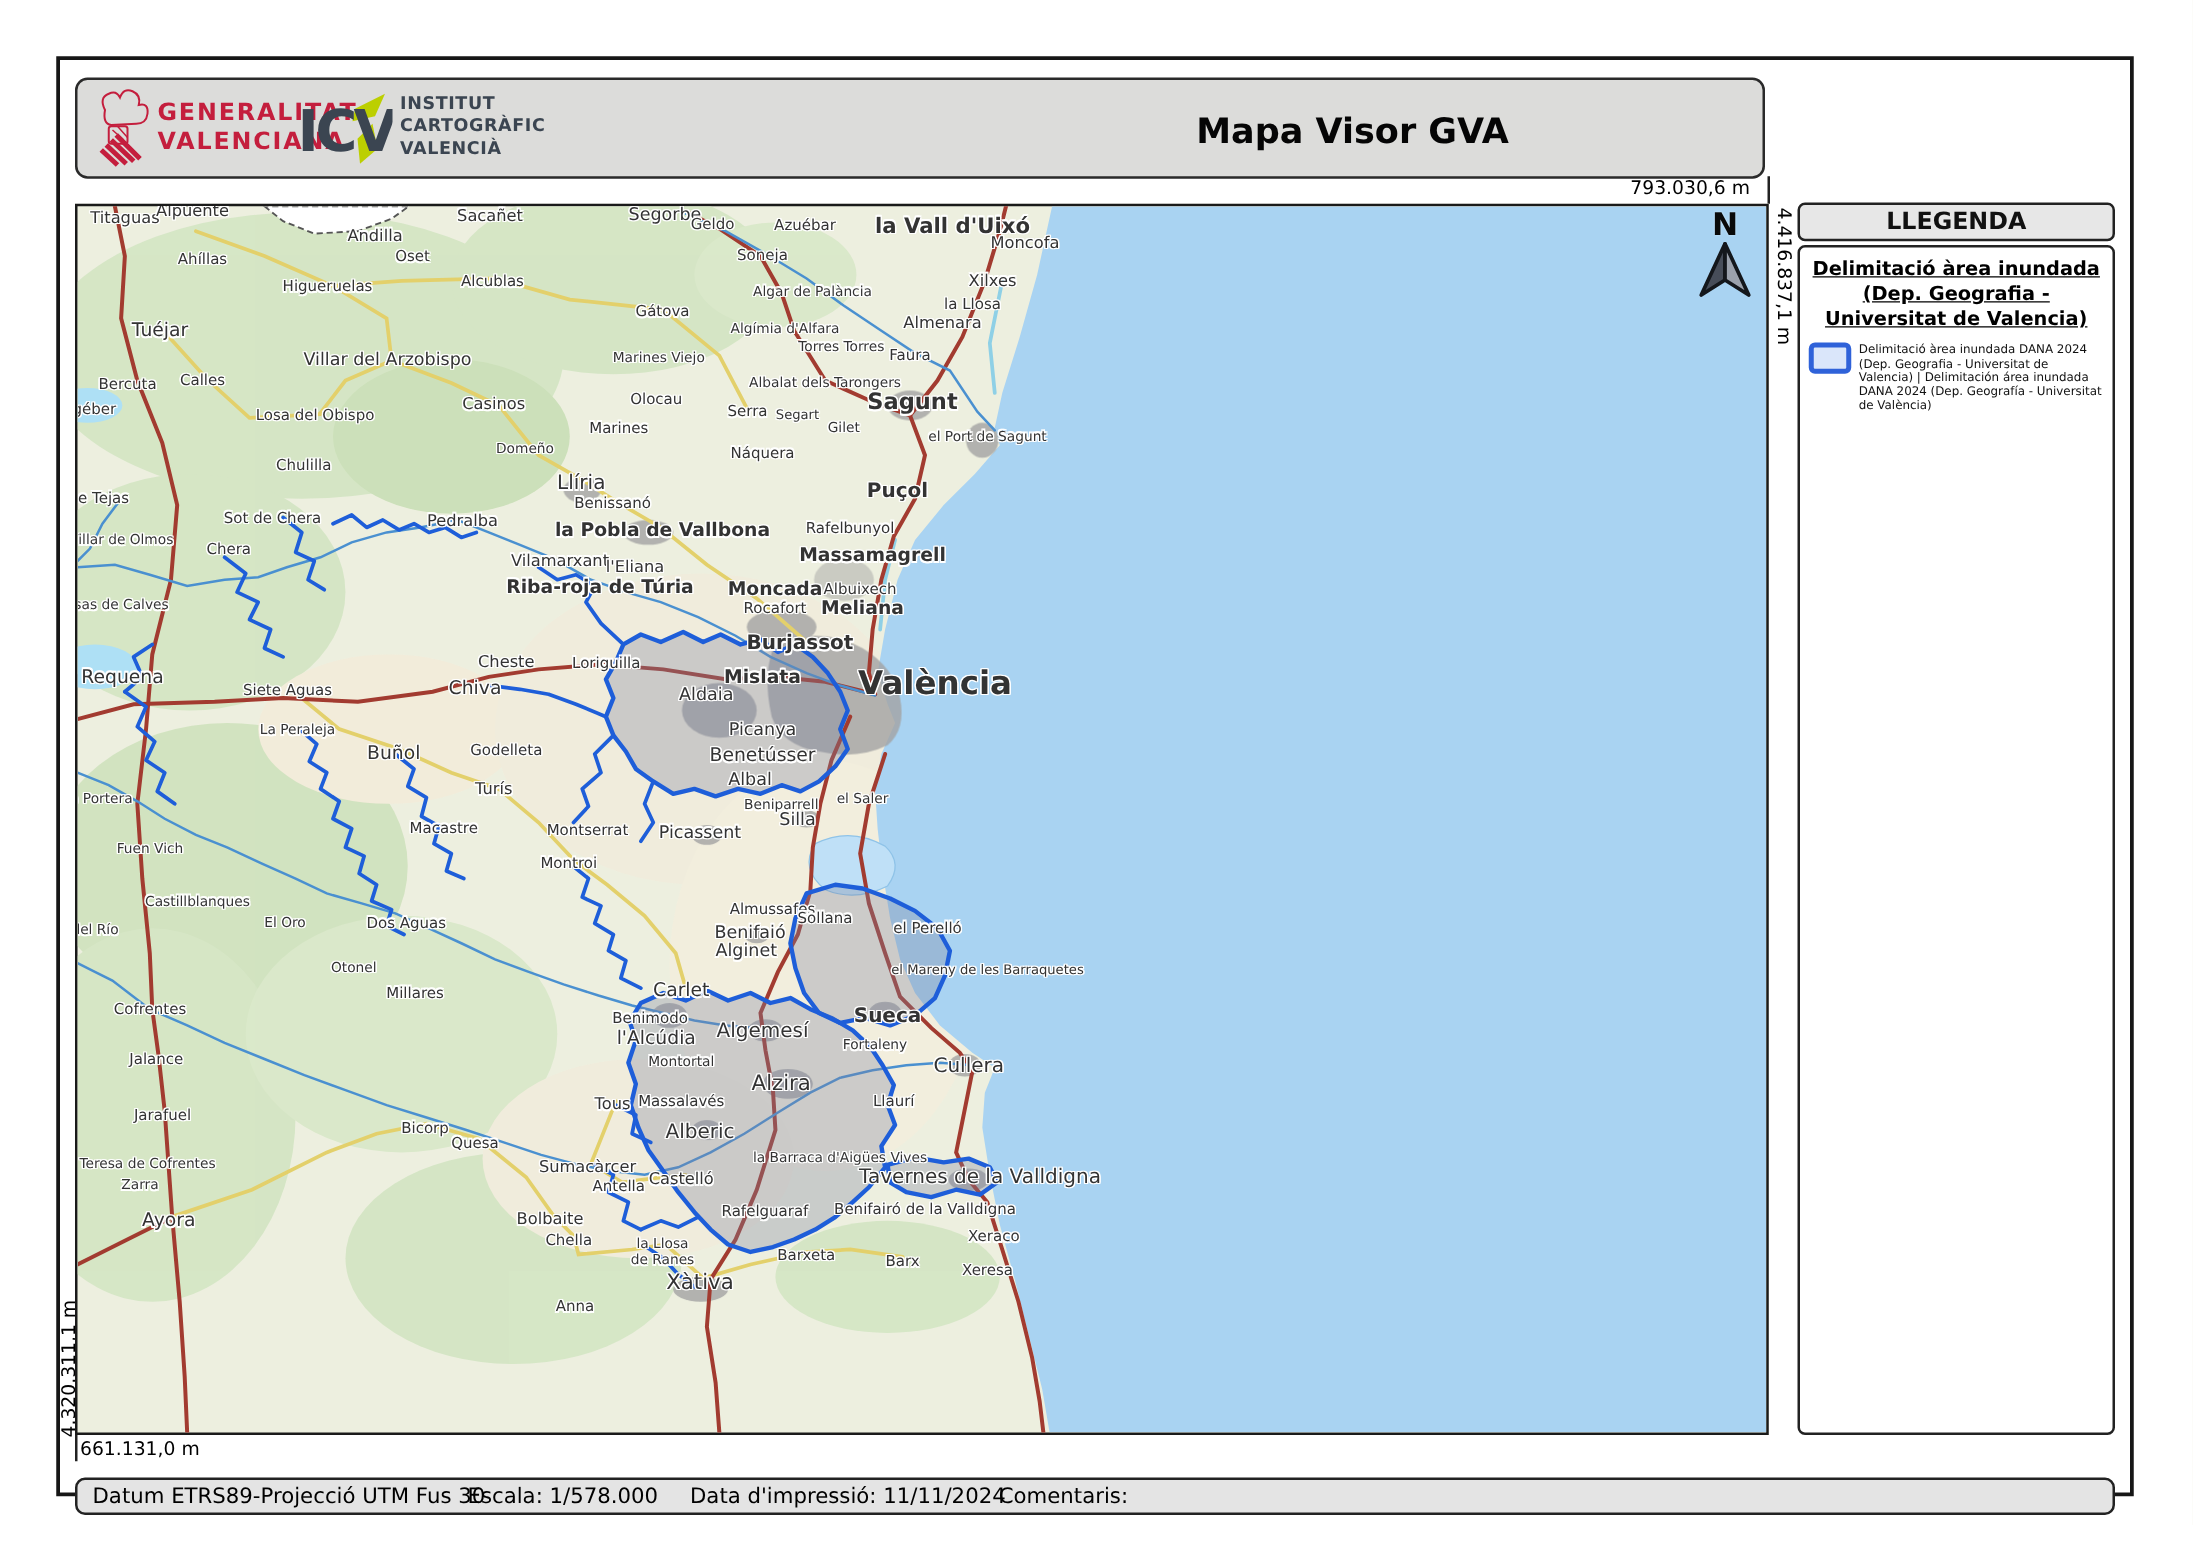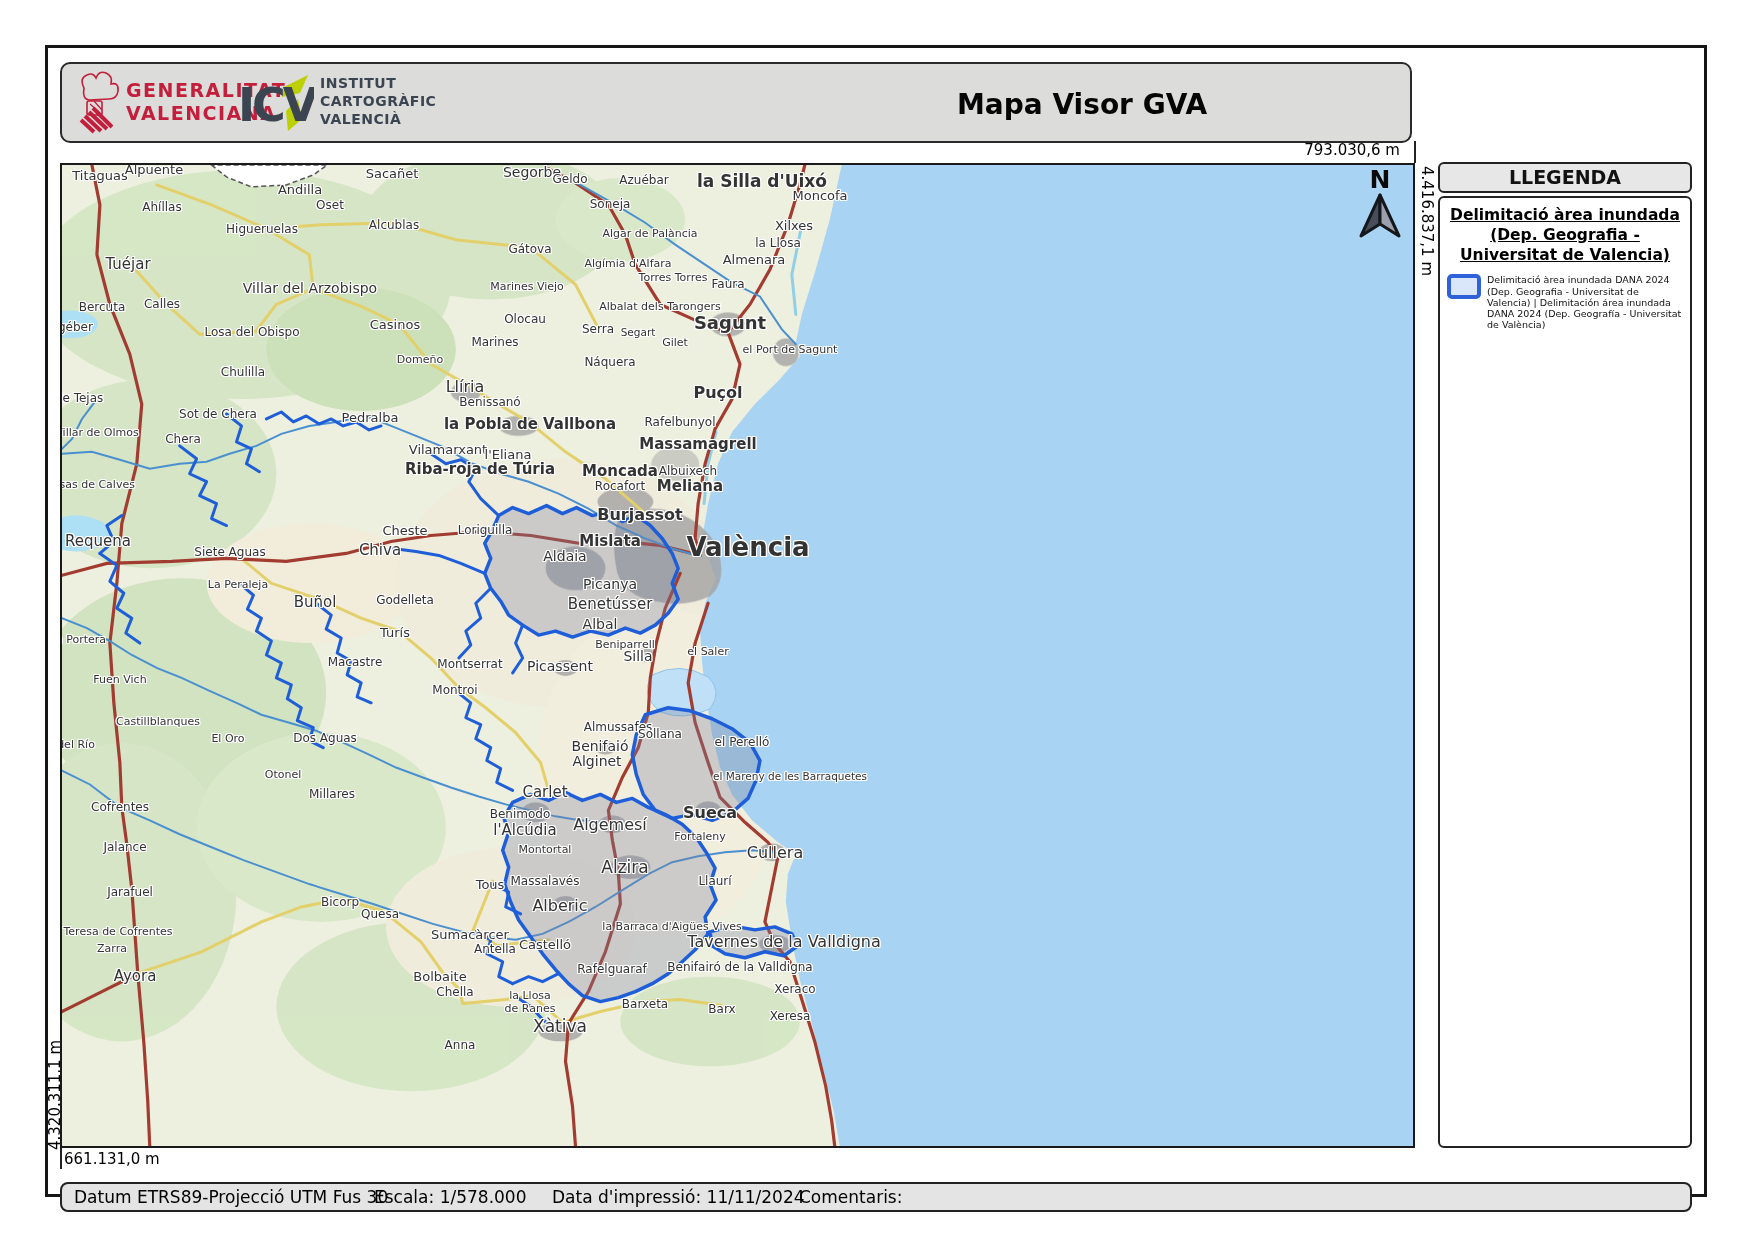--- a/index.html
+++ b/index.html
@@ -227,21 +227,21 @@
       </g>
     </svg>
 
     <div class="abs" style="left:0;top:0;width:100%;height:100%">
         <span class="map-label" style="left: 38px; top: 10px; font-size: 13px;">Titaguas</span>
         <span class="map-label" style="left: 92px; top: 4px; font-size: 13px;">Alpuente</span>
         <span class="map-label" style="left: 330px; top: 8px; font-size: 13px;">Sacañet</span>
         <span class="map-label" style="left: 470px; top: 7px; font-size: 14px;">Segorbe</span>
         <span class="map-label" style="left: 508px; top: 14px; font-size: 12px;">Geldo</span>
         <span class="map-label" style="left: 582px; top: 15px; font-size: 12px;">Azuébar</span>
-        <span class="map-label" style="left: 700px; top: 16px; font-size: 17px; font-weight: bold;">la Silla d'Uixó</span>
+        <span class="map-label" style="left: 700px; top: 16px; font-size: 17px; font-weight: bold;">la Vall d'Uixó</span>
         <span class="map-label" style="left: 758px; top: 30px; font-size: 13px;">Moncofa</span>
         <span class="map-label" style="left: 238px; top: 24px; font-size: 13px;">Andilla</span>
         <span class="map-label" style="left: 548px; top: 39px; font-size: 12px;">Soneja</span>
         <span class="map-label" style="left: 268px; top: 40px; font-size: 12px;">Oset</span>
         <span class="map-label" style="left: 732px; top: 60px; font-size: 13px;">Xilxes</span>
         <span class="map-label" style="left: 716px; top: 78px; font-size: 12px;">la Llosa</span>
         <span class="map-label" style="left: 100px; top: 42px; font-size: 12px;">Ahíllas</span>
         <span class="map-label" style="left: 200px; top: 64px; font-size: 12px;">Higueruelas</span>
         <span class="map-label" style="left: 332px; top: 60px; font-size: 12px;">Alcublas</span>
         <span class="map-label" style="left: 588px; top: 68px; font-size: 11px;">Algar de Palància</span>
@@ -296,21 +296,21 @@
         <span class="map-label" style="left: 503px; top: 391px; font-size: 14px;">Aldaia</span>
         <span class="map-label" style="left: 686px; top: 382px; font-size: 26px; font-weight: bold;">València</span>
         <span class="map-label" style="left: 36px; top: 376px; font-size: 15px; text-align: right;">Requena</span>
         <span class="map-label" style="left: 168px; top: 387px; font-size: 12px;">Siete Aguas</span>
         <span class="map-label" style="left: 176px; top: 419px; font-size: 11px;">La Peraleja</span>
         <span class="map-label" style="left: 253px; top: 437px; font-size: 15px;">Buñol</span>
         <span class="map-label" style="left: 343px; top: 435px; font-size: 12px;">Godelleta</span>
         <span class="map-label" style="left: 548px; top: 419px; font-size: 14px;">Picanya</span>
         <span class="map-label" style="left: 548px; top: 439px; font-size: 15px;">Benetússer</span>
         <span class="map-label" style="left: 538px; top: 459px; font-size: 14px;">Albal</span>
-        <span class="map-label" style="left: 628px; top: 486px; font-size: 11px; margin-left: 18px;">el Saler</span>
+        <span class="map-label" style="left: 628px; top: 474px; font-size: 11px;">el Saler</span>
         <span class="map-label" style="left: 333px; top: 467px; font-size: 13px;">Turís</span>
         <span class="map-label" style="left: 563px; top: 479px; font-size: 11px;">Beniparrell</span>
         <span class="map-label" style="left: 16px; top: 474px; font-size: 11px;">La Portera</span>
         <span class="map-label" style="left: 293px; top: 497px; font-size: 12px;">Macastre</span>
         <span class="map-label" style="left: 408px; top: 499px; font-size: 12px;">Montserrat</span>
         <span class="map-label" style="left: 498px; top: 501px; font-size: 14px;">Picassent</span>
         <span class="map-label" style="left: 576px; top: 491px; font-size: 14px;">Silla</span>
         <span class="map-label" style="left: 58px; top: 514px; font-size: 11px;">Fuen Vich</span>
         <span class="map-label" style="left: 393px; top: 525px; font-size: 12px;">Montroi</span>
         <span class="map-label" style="left: 96px; top: 556px; font-size: 11px;">Castillblanques</span>

